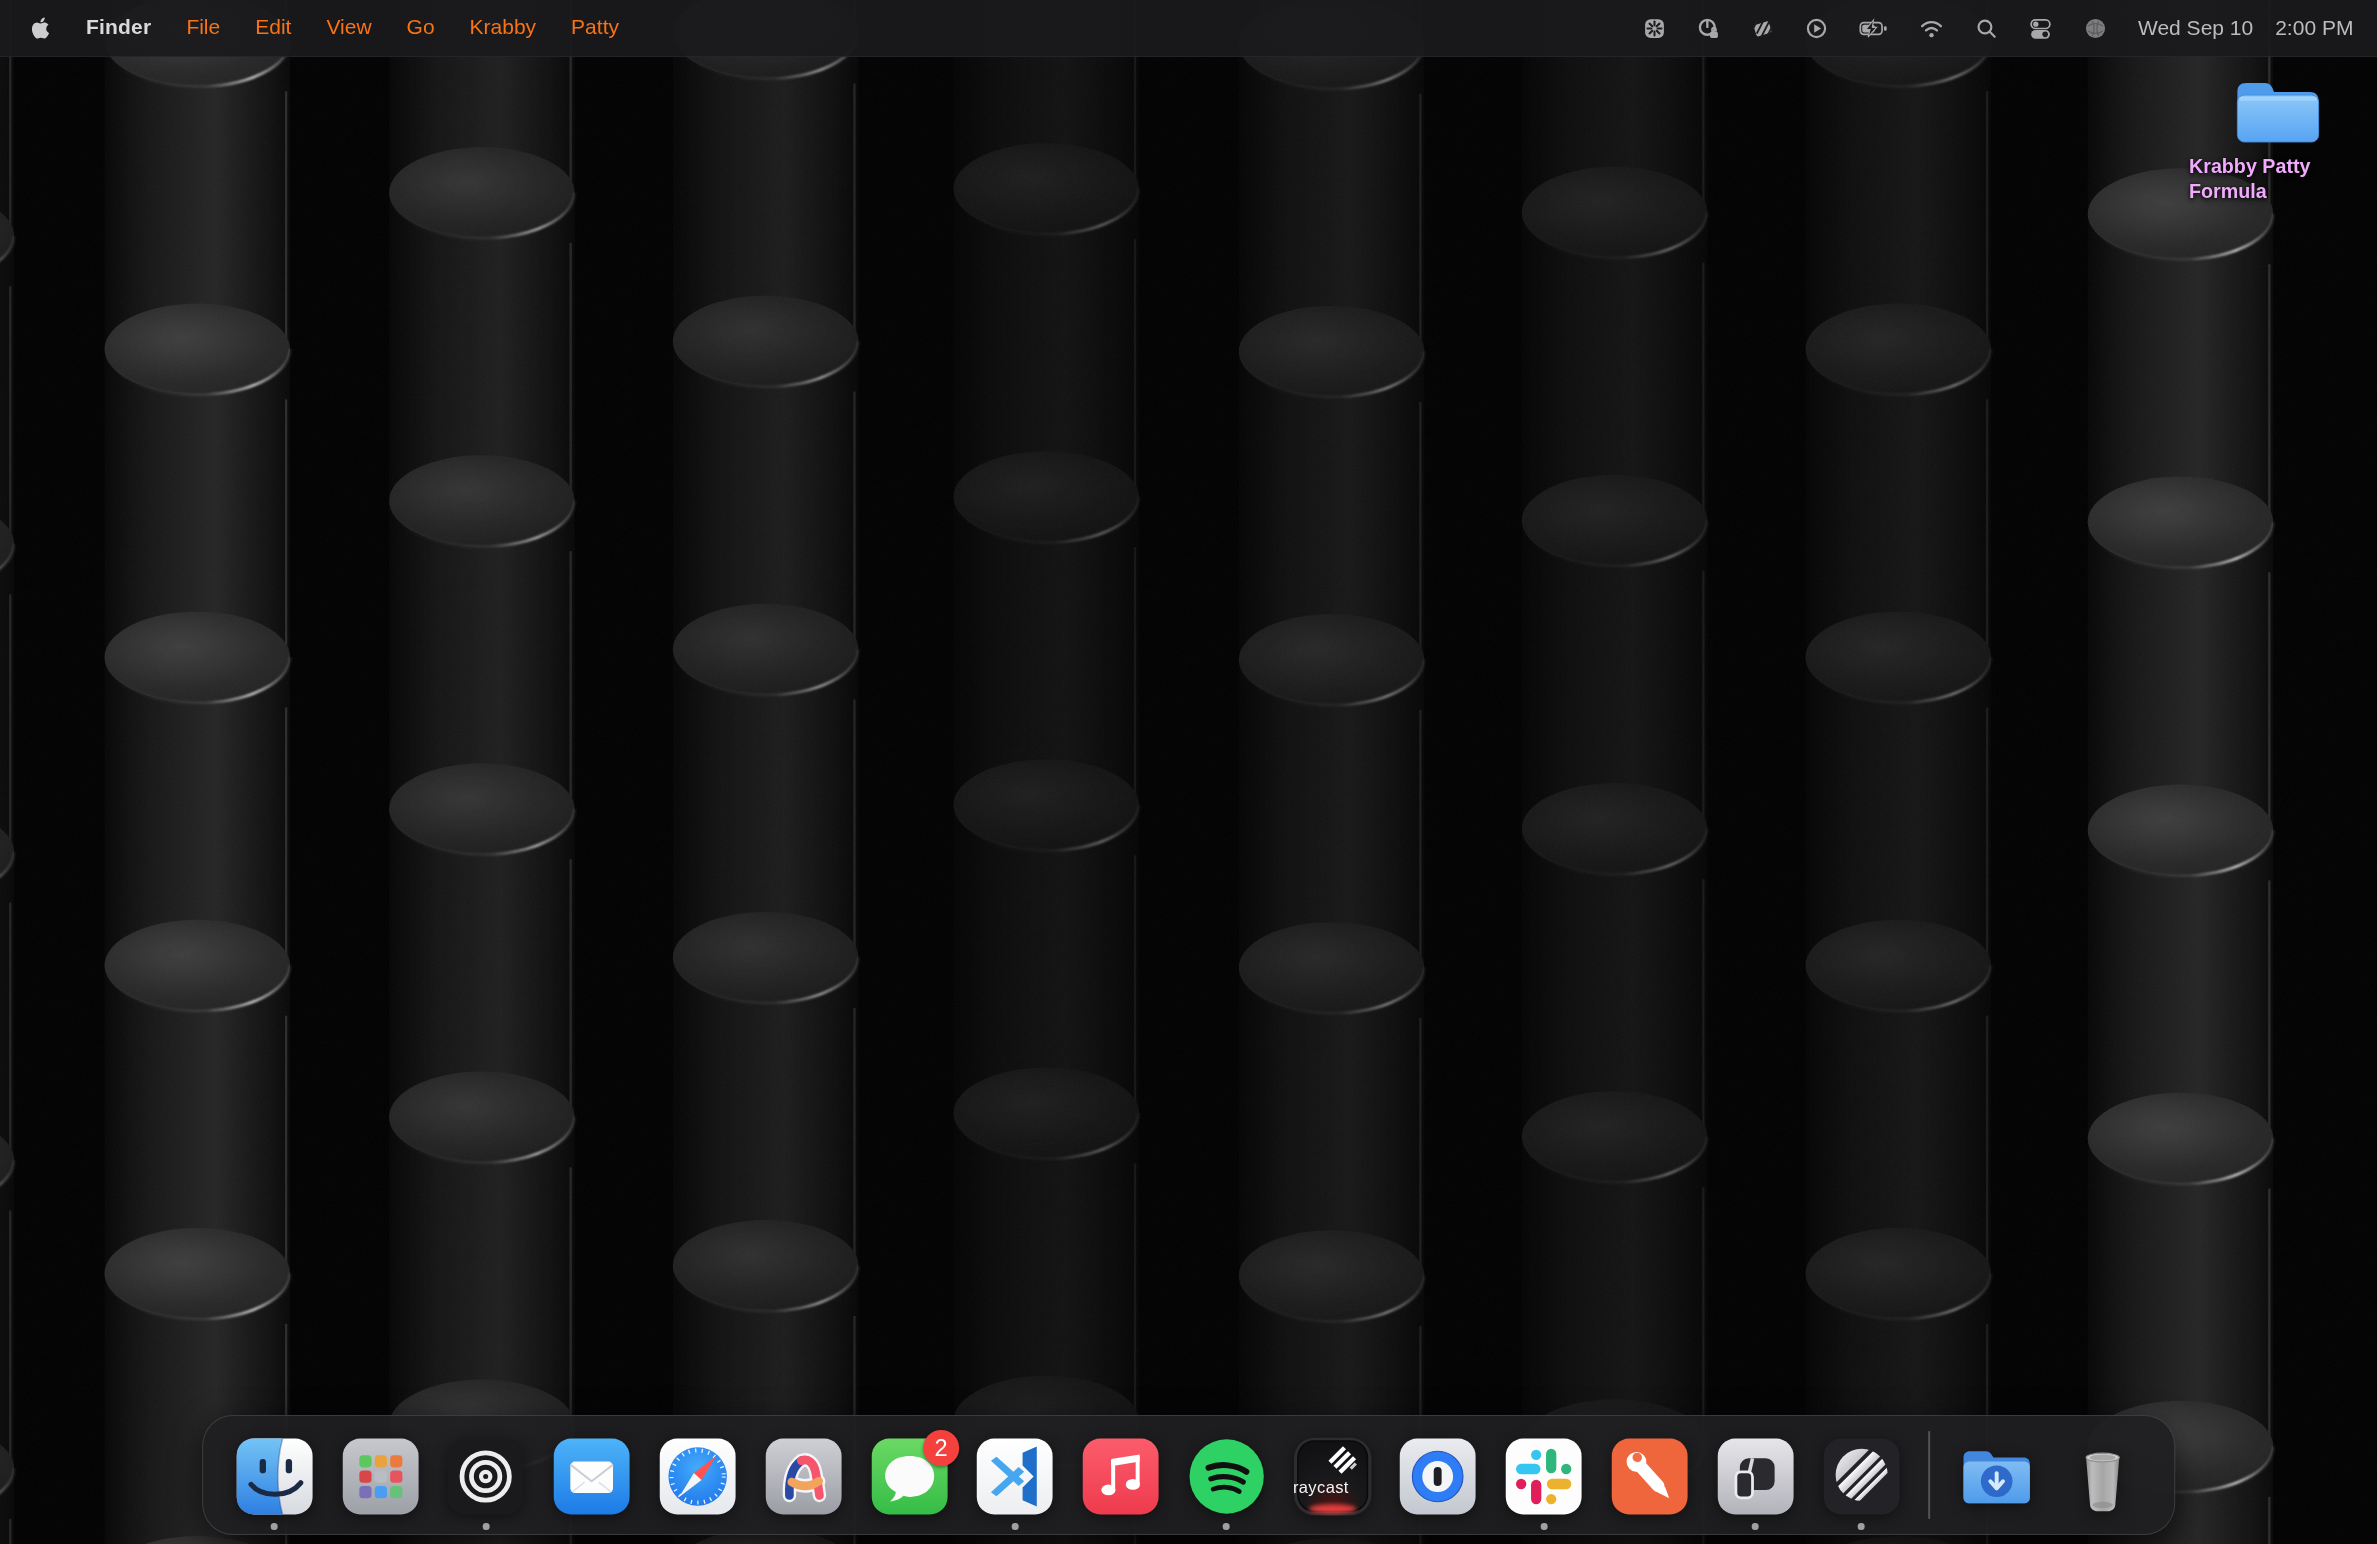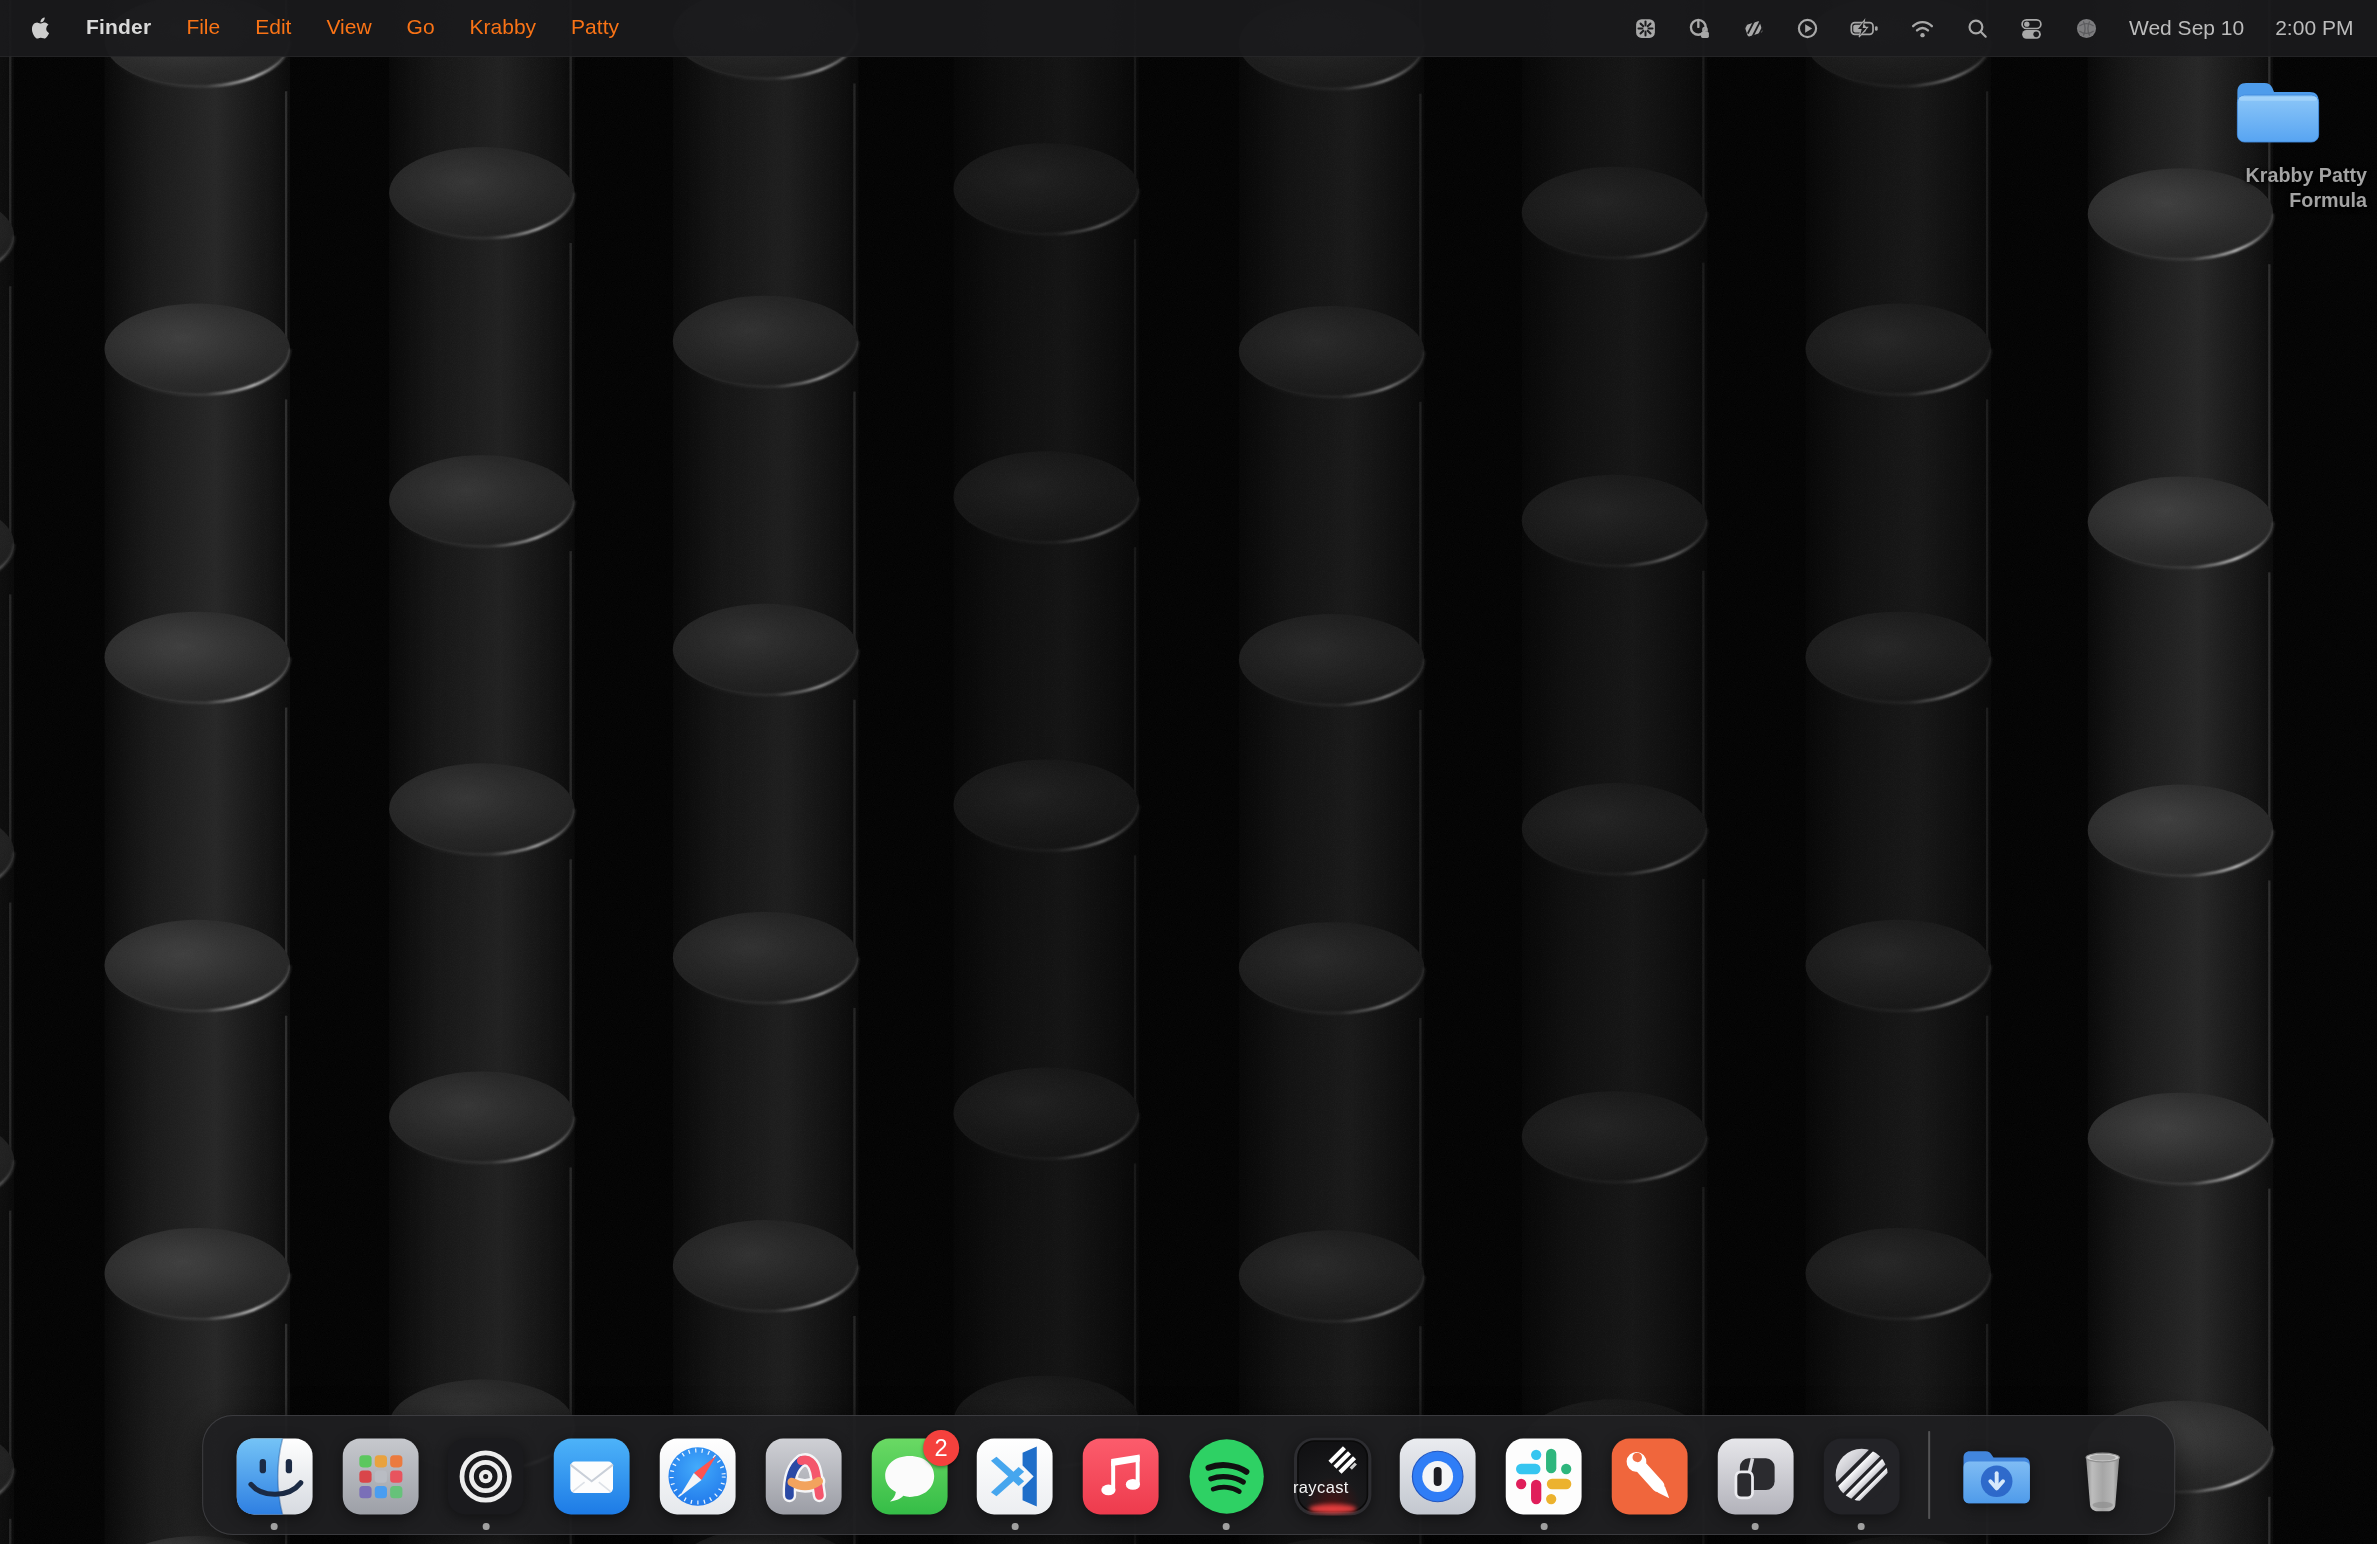--- a/index.html
+++ b/index.html
@@ -13,26 +13,26 @@
            background:rgba(26,26,28,.92);display:flex;align-items:center;
            justify-content:space-between;padding:0 23.6px 0 30px;box-sizing:border-box;
            color:#b4b4b4;font-size:21px;border-bottom:0.8px solid rgba(255,255,255,.05);}
   .mb-left{display:flex;gap:35px;}
   .apple-wrap{display:flex;align-items:center;}
   .app-name{font-weight:700;color:#d9d9d9;letter-spacing:0.2px;}
   .menu-item{color:#f97316;white-space:nowrap;}
   .mb-right{display:flex;align-items:center;gap:29px;}
   .status-icon{display:flex;align-items:center;}
   .status-icon svg{display:block;}
-  .mb-clock{display:flex;align-items:center;gap:31px;color:#bcbcbc;white-space:nowrap;}
+  .mb-clock{display:flex;align-items:center;gap:22px;color:#bcbcbc;white-space:nowrap;}
   
   #desktop-icon{position:absolute;left:2189px;top:71px;width:178px;z-index:10;
                 display:flex;flex-direction:column;align-items:center;cursor:default;}
-  .desktop-label{margin-top:12px;color:#a3a3a3;font-weight:700;font-size:19.7px;line-height:1.28;
-                 text-align:right;text-shadow:0 1.6px 5.5px rgba(0,0,0,.95),0 0 1.6px rgba(0,0,0,.85);}
+  .desktop-label{margin-top:3px;color:#f0abfc;font-weight:700;font-size:19.7px;line-height:1.28;
+                 text-align:left;text-shadow:0 1.6px 5.5px rgba(0,0,0,.95),0 0 1.6px rgba(0,0,0,.85);}
   
   #dock{position:absolute;left:50%;transform:translateX(-50%);bottom:9.4px;height:120px;z-index:30;
         background:rgba(31,31,33,.93);border:1.6px solid rgba(115,115,120,.35);border-radius:31px;
         display:flex;align-items:center;padding:0 19px;box-sizing:border-box;
         box-shadow:0 7.9px 31px rgba(0,0,0,.6);}
   .dock-item{position:relative;width:79px;height:79px;margin:4.7px 13.4px 0 13.4px;flex:none;}
   .dock-item svg{width:79px;height:79px;display:block;filter:drop-shadow(0 3.9px 7px rgba(0,0,0,.45));}
   .run-dot{position:absolute;left:50%;bottom:-14px;transform:translateX(-50%);
            width:7px;height:7.9px;border-radius:50%;background:#a0a0a0;}
   .badge{position:absolute;top:-7px;right:-10.2px;min-width:36px;height:36px;border-radius:18px;

